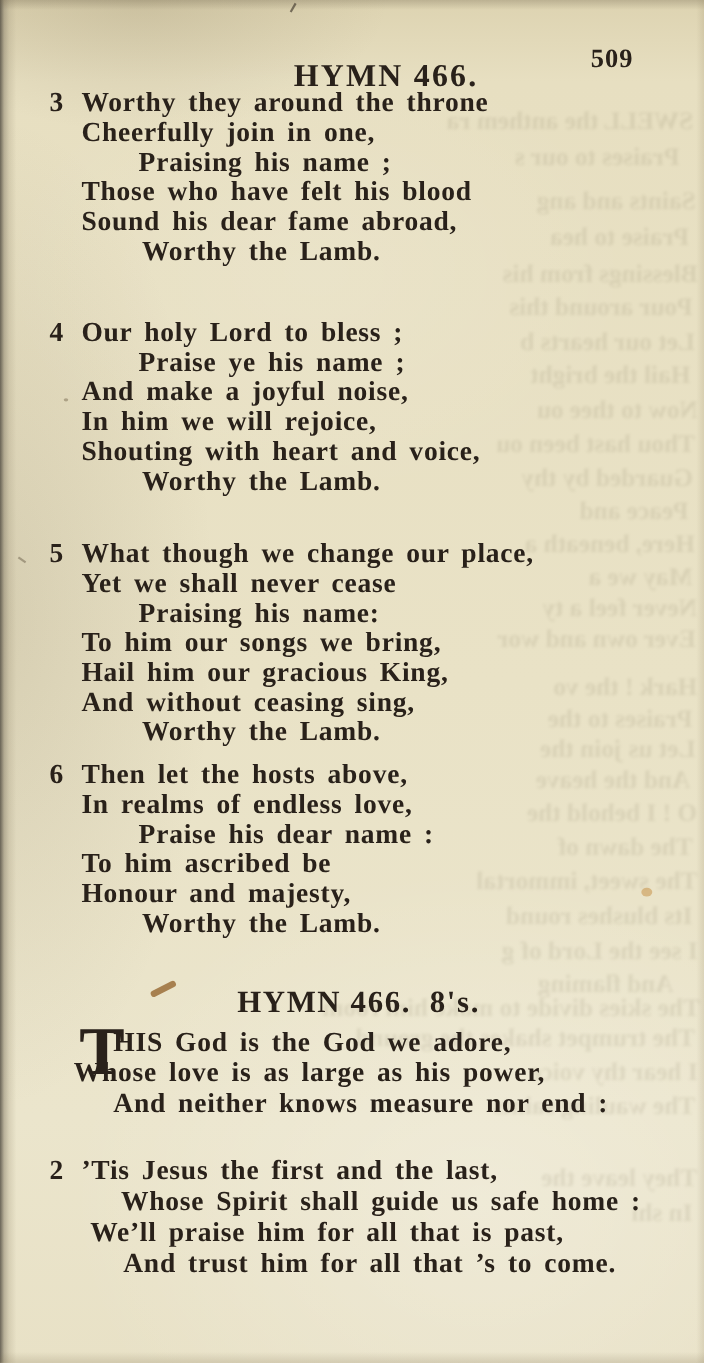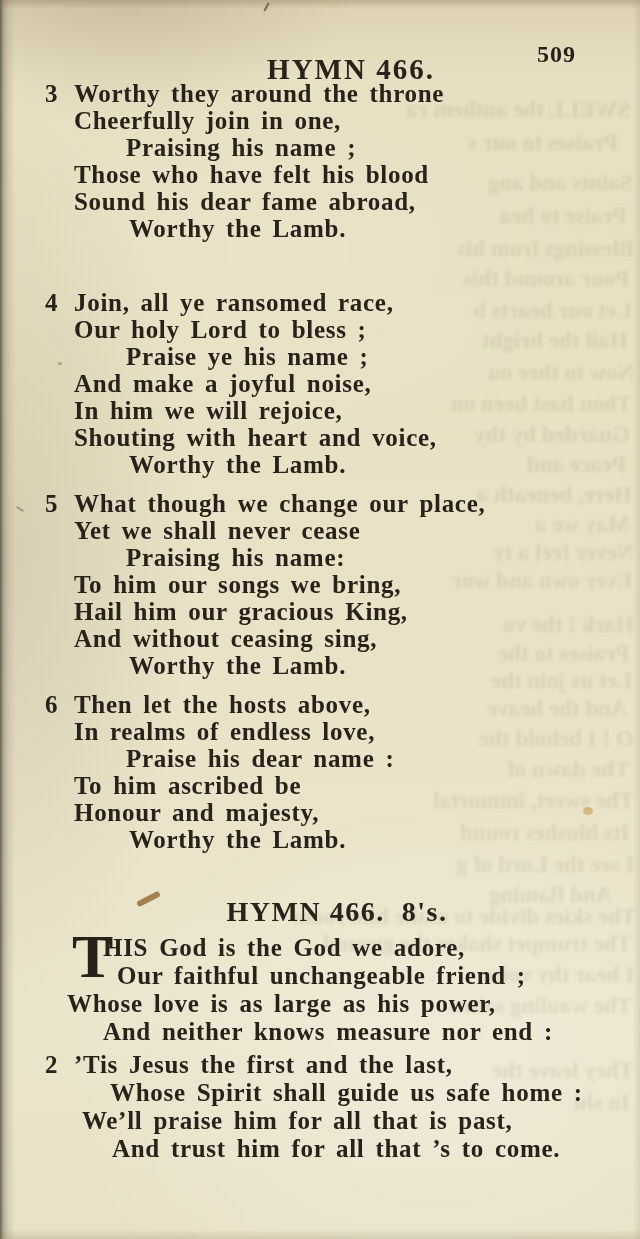--- a/index.html
+++ b/index.html
@@ -34,21 +34,21 @@
   .header-title{position:absolute;top:53px;left:226px;width:170px;text-align:center;
     font-size:29px;letter-spacing:2px;white-space:pre;margin-left:40px;}
   .page-number{position:absolute;top:41px;left:537px;font-size:24px;letter-spacing:1px;}
 
   .verse{position:absolute;left:74px;font-size:25px;line-height:27px;
     letter-spacing:.7px;word-spacing:4px;white-space:nowrap;}
   .vnum{position:absolute;left:-29px;top:0;}
   .va3{top:80px}.va4{top:289px}.va5{top:490px}.va6{top:691px}
   .ind1{padding-left:52px}.ind2{padding-left:55px}
 
-  .hb-head{position:absolute;top:896px;left:207px;width:260px;text-align:center;
+  .hb-head{position:absolute;top:896px;left:196px;width:260px;text-align:center;
     font-size:28px;letter-spacing:1.5px;white-space:pre;}
   .vb{line-height:28px;}
   .vb1{top:934px}.vb2{top:1051px}
   .dropcap{position:absolute;left:-2px;top:-4px;font-size:62px;line-height:52px;}
   .b1-l0{padding-left:29px}.b1-l1{padding-left:43px}.b1-l2{margin-left:-7px}.b1-l3{padding-left:29px}
   .b2-l1{padding-left:36px}.b2-l2{padding-left:8px}.b2-l3{padding-left:38px}
 
   
   .stain-stroke{position:absolute;left:136px;top:896px;width:25px;height:6px;border-radius:4px;
     background:#96672f;opacity:.8;transform:rotate(-27deg);z-index:2;}
@@ -111,21 +111,20 @@
       <div>Worthy they around the throne</div>
       <div>Cheerfully join in one,</div>
       <div class="ind1">Praising his name ;</div>
       <div>Those who have felt his blood</div>
       <div>Sound his dear fame abroad,</div>
       <div class="ind2">Worthy the Lamb.</div>
     </div>
 
     <div class="ink verse va4">
       <span class="vnum">4</span>
-      <div>Join, all ye ransomed race,</div>
       <div>Our holy Lord to bless ;</div>
       <div class="ind1">Praise ye his name ;</div>
       <div>And make a joyful noise,</div>
       <div>In him we will rejoice,</div>
       <div>Shouting with heart and voice,</div>
       <div class="ind2">Worthy the Lamb.</div>
     </div>
 
     <div class="ink verse va5">
       <span class="vnum">5</span>
@@ -150,21 +149,20 @@
 
   </section>
 
   <section>
 
     <div class="ink hb-head">HYMN 466.  8's.</div>
 
     <div class="ink verse vb vb1">
       <span class="dropcap">T</span>
       <div class="b1-l0">HIS God is the God we adore,</div>
-      <div class="b1-l1">Our faithful unchangeable friend ;</div>
       <div class="b1-l2">Whose love is as large as his power,</div>
       <div class="b1-l3">And neither knows measure nor end :</div>
     </div>
 
     <div class="ink verse vb vb2">
       <span class="vnum">2</span>
       <div>’Tis Jesus the first and the last,</div>
       <div class="b2-l1">Whose Spirit shall guide us safe home :</div>
       <div class="b2-l2">We’ll praise him for all that is past,</div>
       <div class="b2-l3">And trust him for all that ’s to come.</div>

